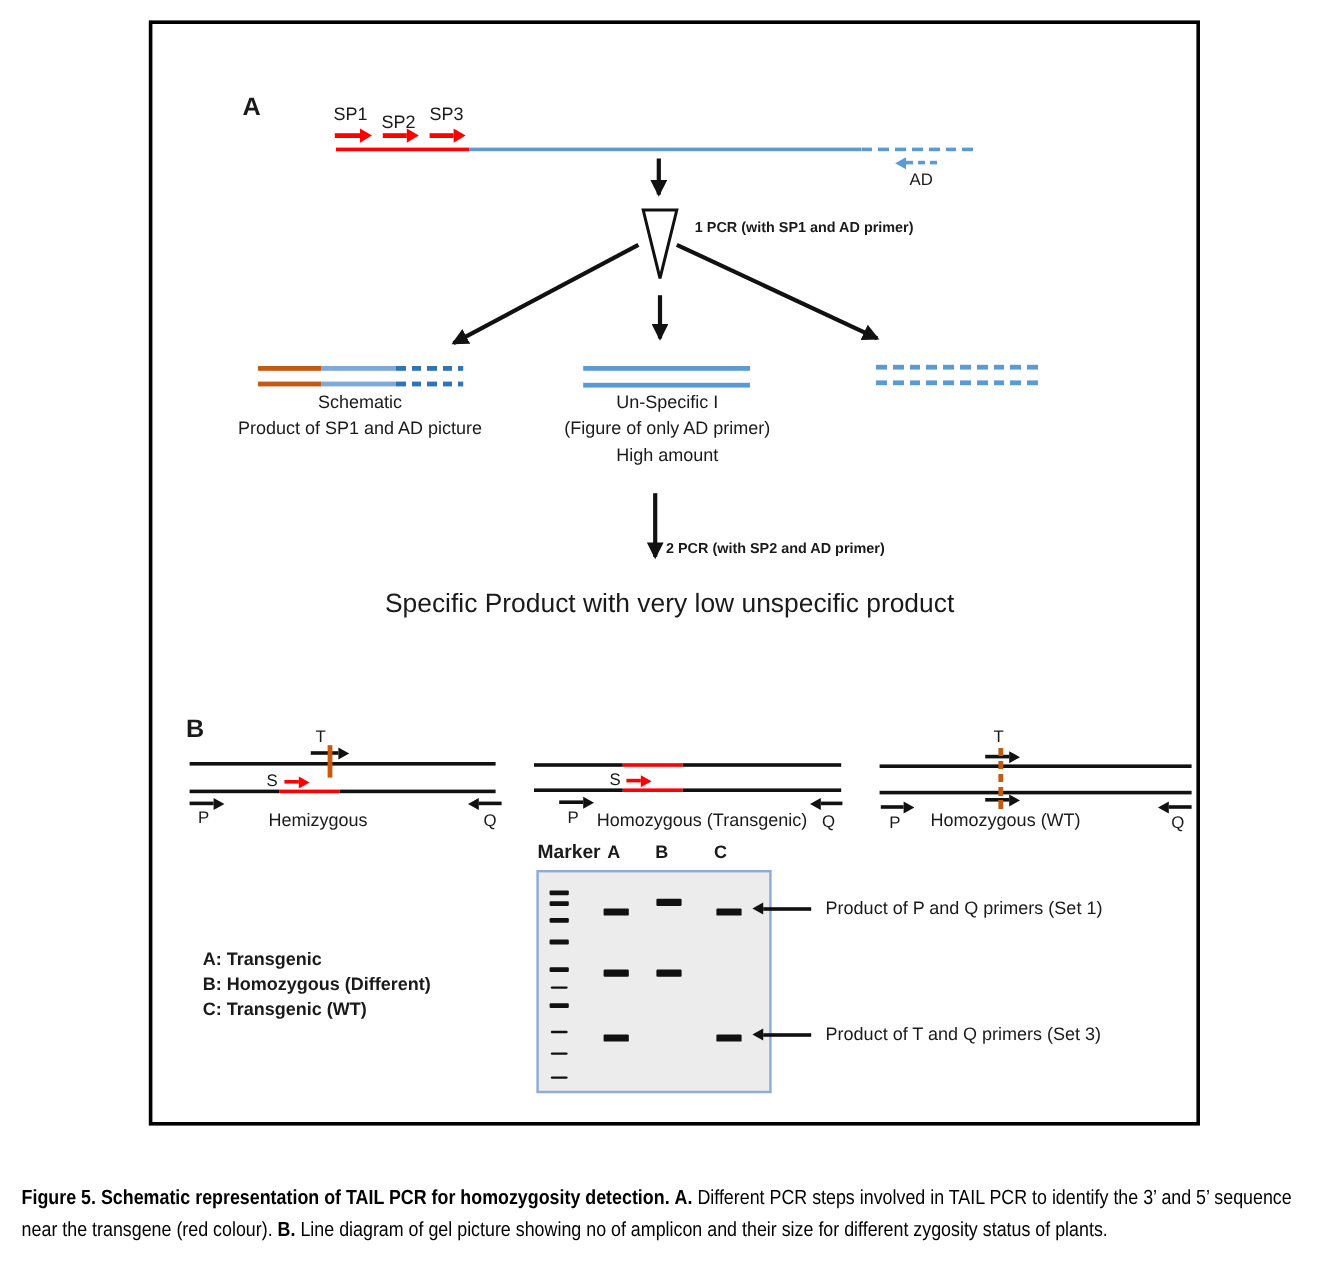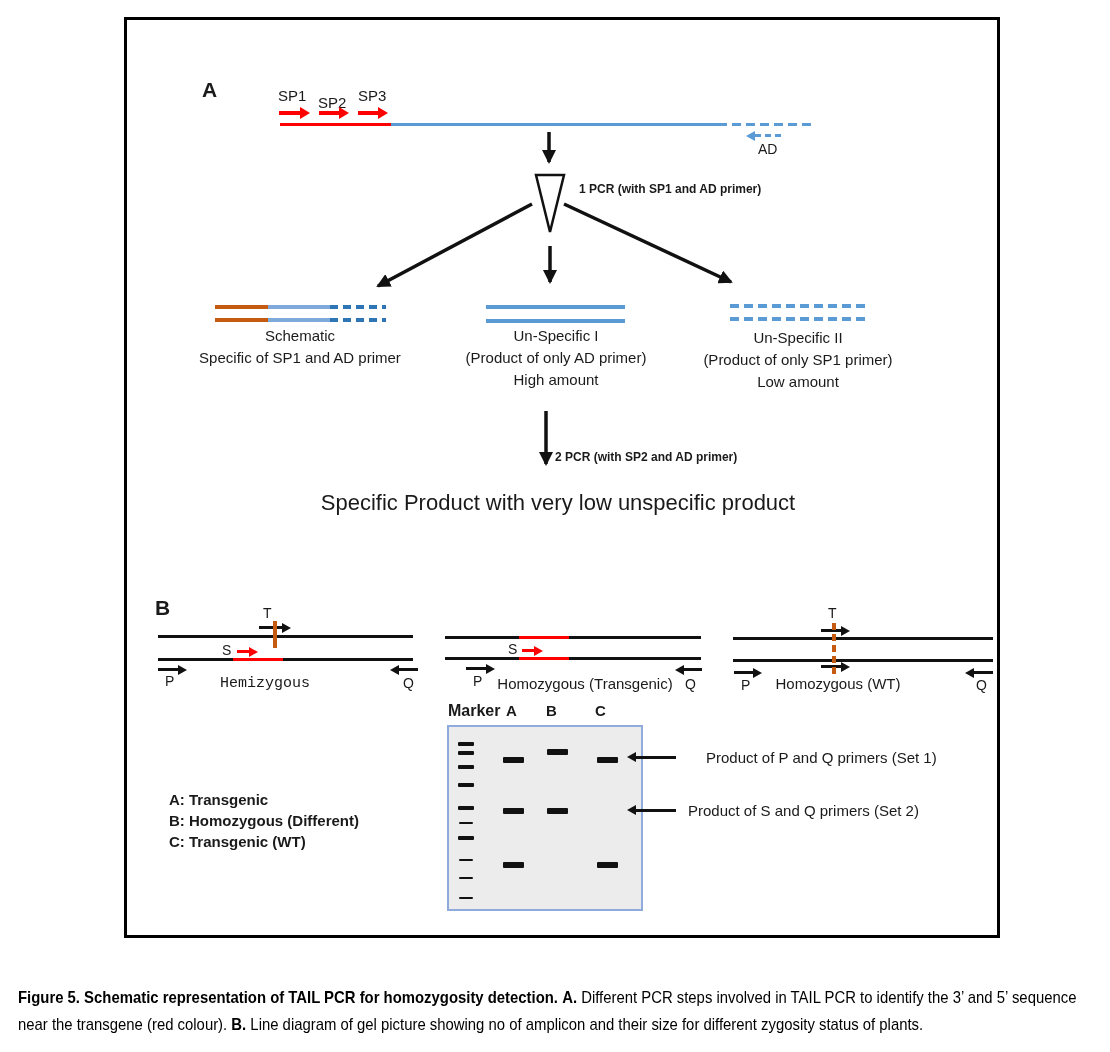--- a/index.html
+++ b/index.html
@@ -108,31 +108,26 @@
   </div>
 
   <div class="abs blue" style="left:359px;top:285px;width:139px;height:4px;"></div>
   <div class="abs blue" style="left:359px;top:299px;width:139px;height:4px;"></div>
 
   <div class="abs dashblue" style="left:603px;top:284px;width:136px;height:4px;"></div>
   <div class="abs dashblue" style="left:603px;top:297px;width:136px;height:4px;"></div>
 
   <div class="abs center b15" style="left:53px;top:305px;width:240px;line-height:22px;">
     <div>Schematic</div>
-    <div>Specific of SP1 and AD primer</div>
+    <div>Product of SP1 and AD picture</div>
   </div>
   <div class="abs center b15" style="left:309px;top:305px;width:240px;line-height:22px;">
     <div>Un-Specific I</div>
-    <div>(Product of only AD primer)</div>
+    <div>(Figure of only AD primer)</div>
     <div>High amount</div>
-  </div>
-  <div class="abs center b15" style="left:551px;top:307px;width:240px;line-height:22px;">
-    <div>Un-Specific II</div>
-    <div>(Product of only SP1 primer)</div>
-    <div>Low amount</div>
   </div>
 
   <div class="lbl bold16" style="left:428px;top:430px;">2 PCR (with SP2 and AD primer)</div>
   <div class="result">Specific Product with very low unspecific product</div>
 
   <div class="lbl panel-letter" style="left:28px;top:576px;">B</div>
 
   <div class="abs black" style="left:31px;top:615px;width:255px;height:3px;"></div>
   <div class="hline" style="left:31px;top:638px;width:255px;height:3px;">
     <span class="black" style="width:75px;"></span>
@@ -141,21 +136,21 @@
   </div>
   <div class="lbl b14" style="left:136px;top:585px;">T</div>
   <div class="ar ar-r blk" style="left:132px;top:606px;width:23px;"></div>
   <div class="tick" style="left:146px;top:601px;height:27px;"></div>
   <div class="lbl b14" style="left:95px;top:622px;">S</div>
   <div class="ar ar-r reds" style="left:110px;top:630px;width:12px;"></div>
   <div class="ar ar-r blk" style="left:31px;top:648px;width:20px;"></div>
   <div class="lbl b14" style="left:38px;top:653px;">P</div>
   <div class="ar ar-l blk" style="left:272px;top:648px;width:19px;"></div>
   <div class="lbl b14" style="left:276px;top:655px;">Q</div>
-  <div class="abs center b15" style="left:58px;top:655px;width:160px;font-family:Liberation Mono, monospace;">Hemizygous</div>
+  <div class="abs center b15" style="left:58px;top:655px;width:160px;">Hemizygous</div>
 
   <div class="hline" style="left:318px;top:616px;width:256px;height:3px;">
     <span class="black" style="width:74px;"></span>
     <span class="red" style="width:50px;"></span>
     <span class="black" style="width:132px;"></span>
   </div>
   <div class="hline" style="left:318px;top:637px;width:256px;height:3px;">
     <span class="black" style="width:74px;"></span>
     <span class="red" style="width:50px;"></span>
     <span class="black" style="width:132px;"></span>
@@ -198,27 +193,27 @@
       <div class="mband thin" style="top: 170px;"></div>
       <div class="band" style="left: 54px; top: 30px;"></div>
       <div class="band" style="left: 54px; top: 81px;"></div>
       <div class="band" style="left: 54px; top: 135px;"></div>
       <div class="band" style="left: 98px; top: 22px;"></div>
       <div class="band" style="left: 98px; top: 81px;"></div>
       <div class="band" style="left: 148px; top: 30px;"></div>
       <div class="band" style="left: 148px; top: 135px;"></div>
     </div>
 
-  <div class="ann" style="left:500px;top:727px;gap:18px;">
+  <div class="ann" style="left:500px;top:727px;">
     <div class="ar ar-l blk"></div>
     <span class="txt">Product of P and Q primers (Set 1)</span>
   </div>
-  <div class="ann" style="left:500px;top:780px;">
+  <div class="ann" style="left:500px;top:832px;">
     <div class="ar ar-l blk"></div>
-    <span class="txt">Product of S and Q primers (Set 2)</span>
+    <span class="txt">Product of T and Q primers (Set 3)</span>
   </div>
 
   <div class="legend">
     <div>A: Transgenic</div>
     <div>B: Homozygous (Different)</div>
     <div>C: Transgenic (WT)</div>
   </div>
 </div>
 
 <div class="caption">

